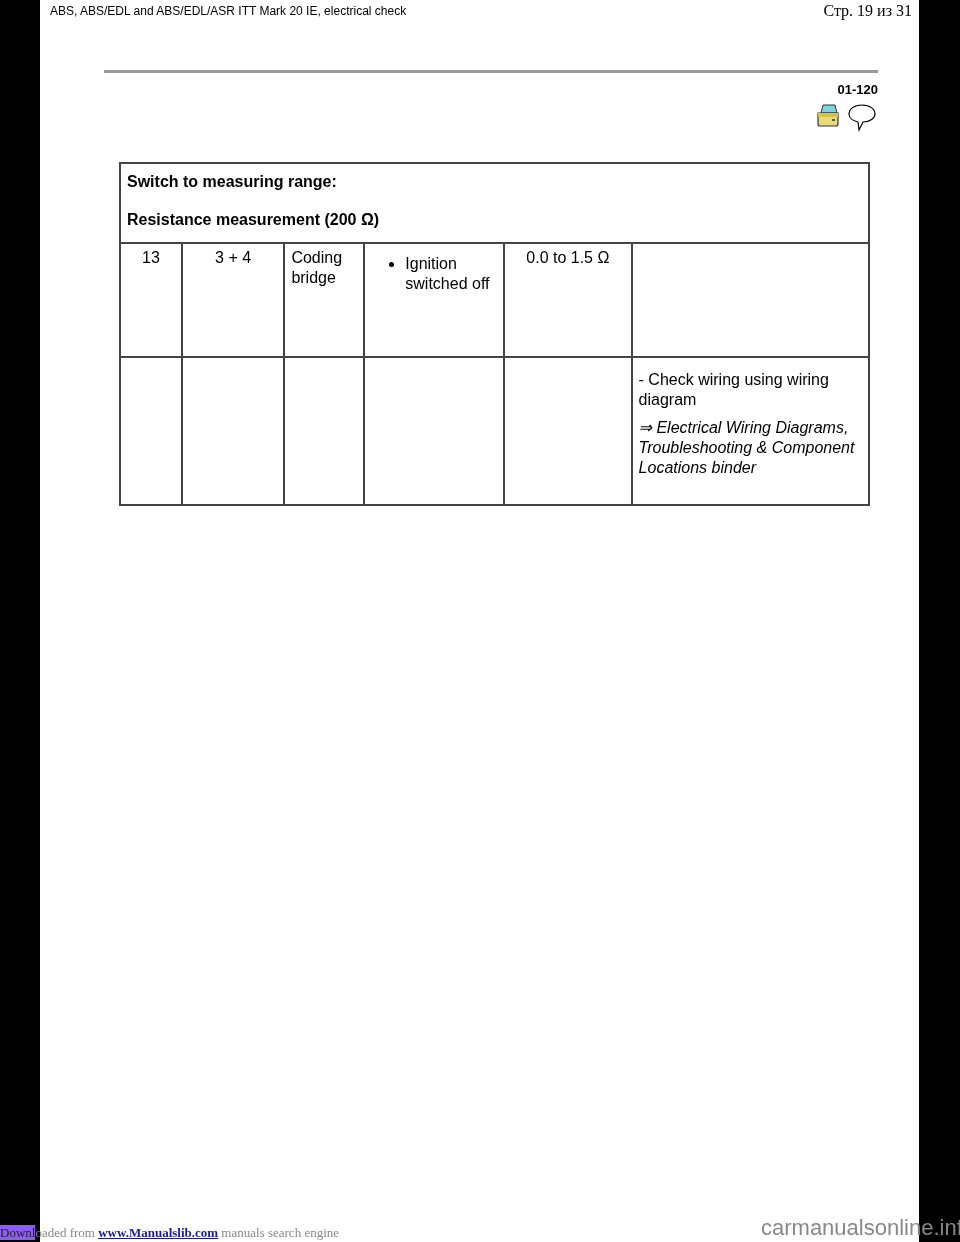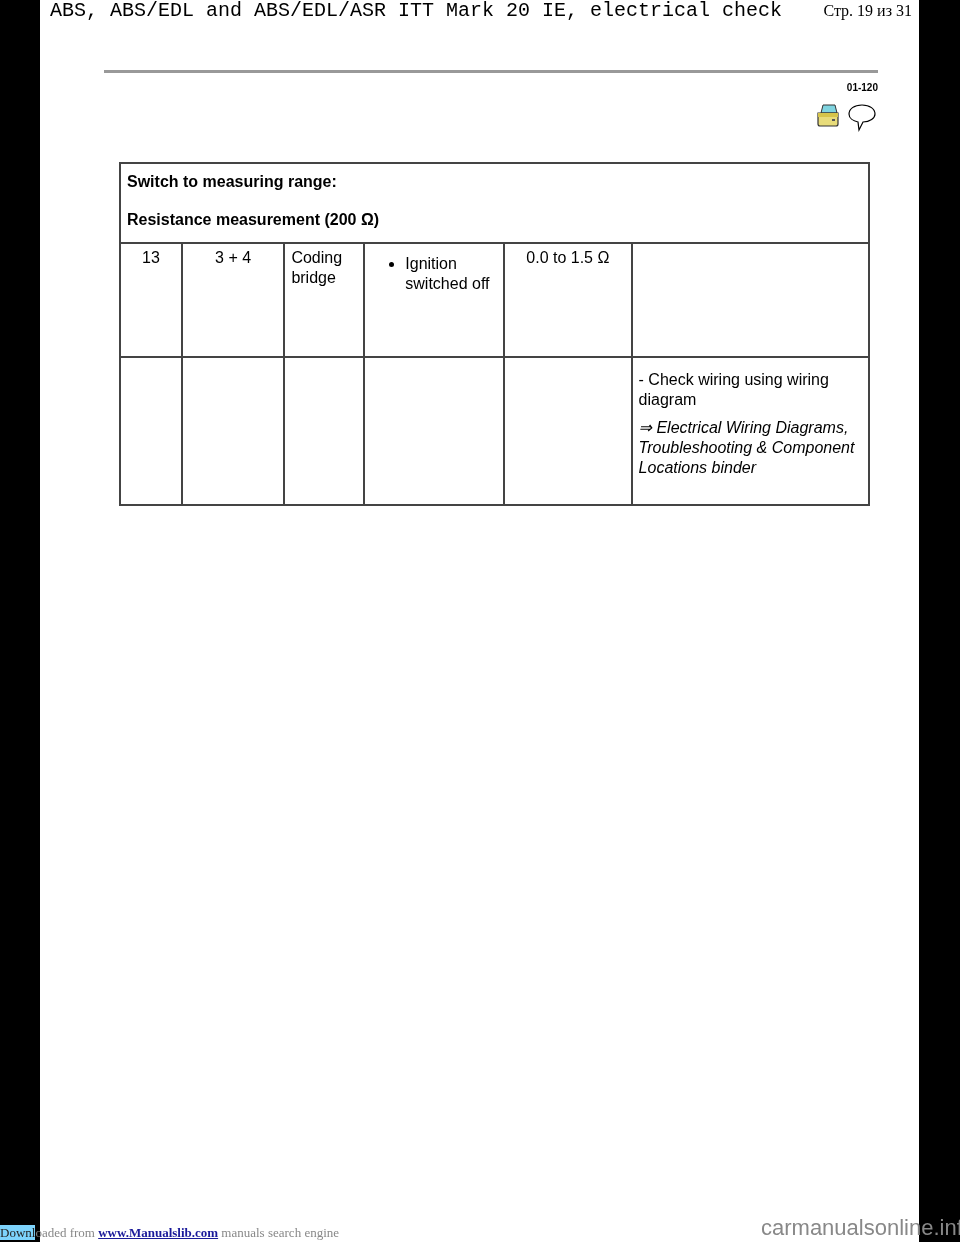--- a/index.html
+++ b/index.html
@@ -6,33 +6,33 @@
     body {
       width: 960px; height: 1242px; position: relative; overflow: hidden;
       background: #000; font-family: "Liberation Sans", sans-serif; color: #000;
     }
     .page {
       position: absolute; left: 40px; top: 0; width: 879px; height: 1242px;
       background: #fff;
     }
     .top-title {
       position: absolute; left: 10px; top: 0; height: 22px; line-height: 22px;
-      font-family: Liberation Mono, monospace; font-size: 20px; color: #000;
+      font-family: Liberation Sans, sans-serif; font-size: 12px; color: #000;
       white-space: nowrap;
     }
     .top-page {
       position: absolute; right: 7px; top: 0; height: 22px; line-height: 22px;
       font-family: "Liberation Serif", serif; font-size: 16px; white-space: nowrap;
     }
     .rule {
       position: absolute; left: 64px; top: 70px; width: 774px; height: 3px;
       background: #999;
     }
     .doc-num {
-      position: absolute; right: 41px; top: 82px; font-weight: bold; font-size: 10px;
+      position: absolute; right: 41px; top: 82px; font-weight: bold; font-size: 13px;
     }
     .icons {
       position: absolute; left: 775px; top: 103px; display: flex; gap: 6px; align-items: flex-start;
     }
     .icon { display: inline-block; cursor: pointer; }
 
     table.spec {
       position: absolute; left: 79px; top: 162px; width: 751px;
       border-collapse: collapse; font-size: 16px; line-height: 20px;
     }
@@ -51,21 +51,21 @@
     ul.bul li { margin: 0; }
     .sub { margin-top: 10px; }
     .italic { font-style: italic; }
     .meas p { margin: 8px 0 0 0; }
     .meas p + p { margin-top: 8px; }
 
     .footer-left {
       position: absolute; left: 0; top: 1225px; height: 17px; white-space: nowrap;
       font-family: "Liberation Serif", serif; font-size: 13px; color: #888;
     }
-    .footer-left .dl { color: #222; background: #7dd3fc; text-align: right; }
+    .footer-left .dl { color: #222; background: #8b5cf6; text-align: right; }
     .footer-left a { color: #1a1a9a; font-weight: bold; text-decoration: underline; }
     .footer-right {
       position: absolute; left: 761px; top: 1215px; font-size: 22px; color: #888;
       white-space: nowrap;
     }
   </style>
 </head>
 <body>
 
 <div class="page">

